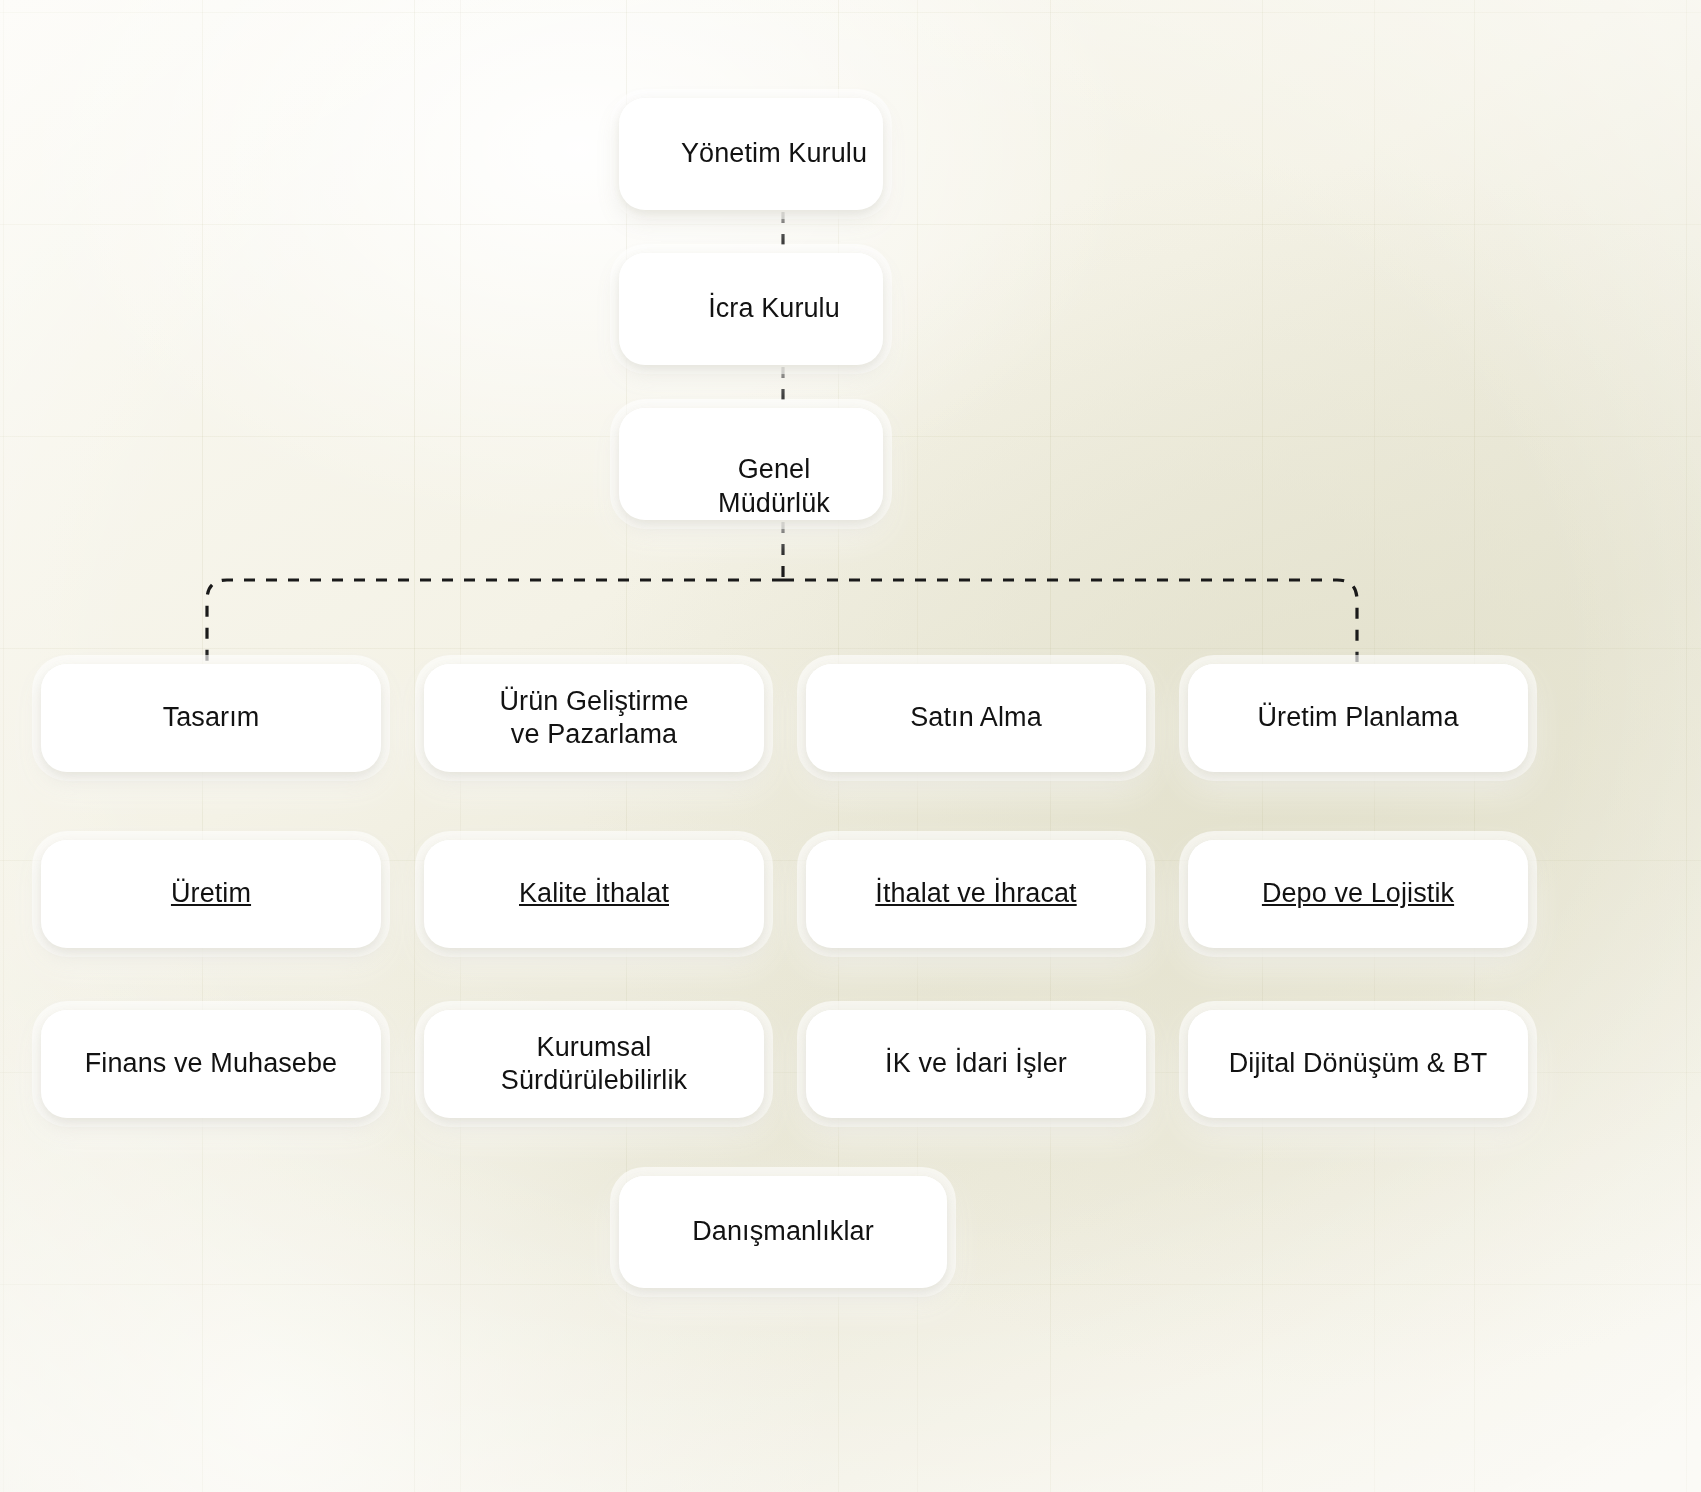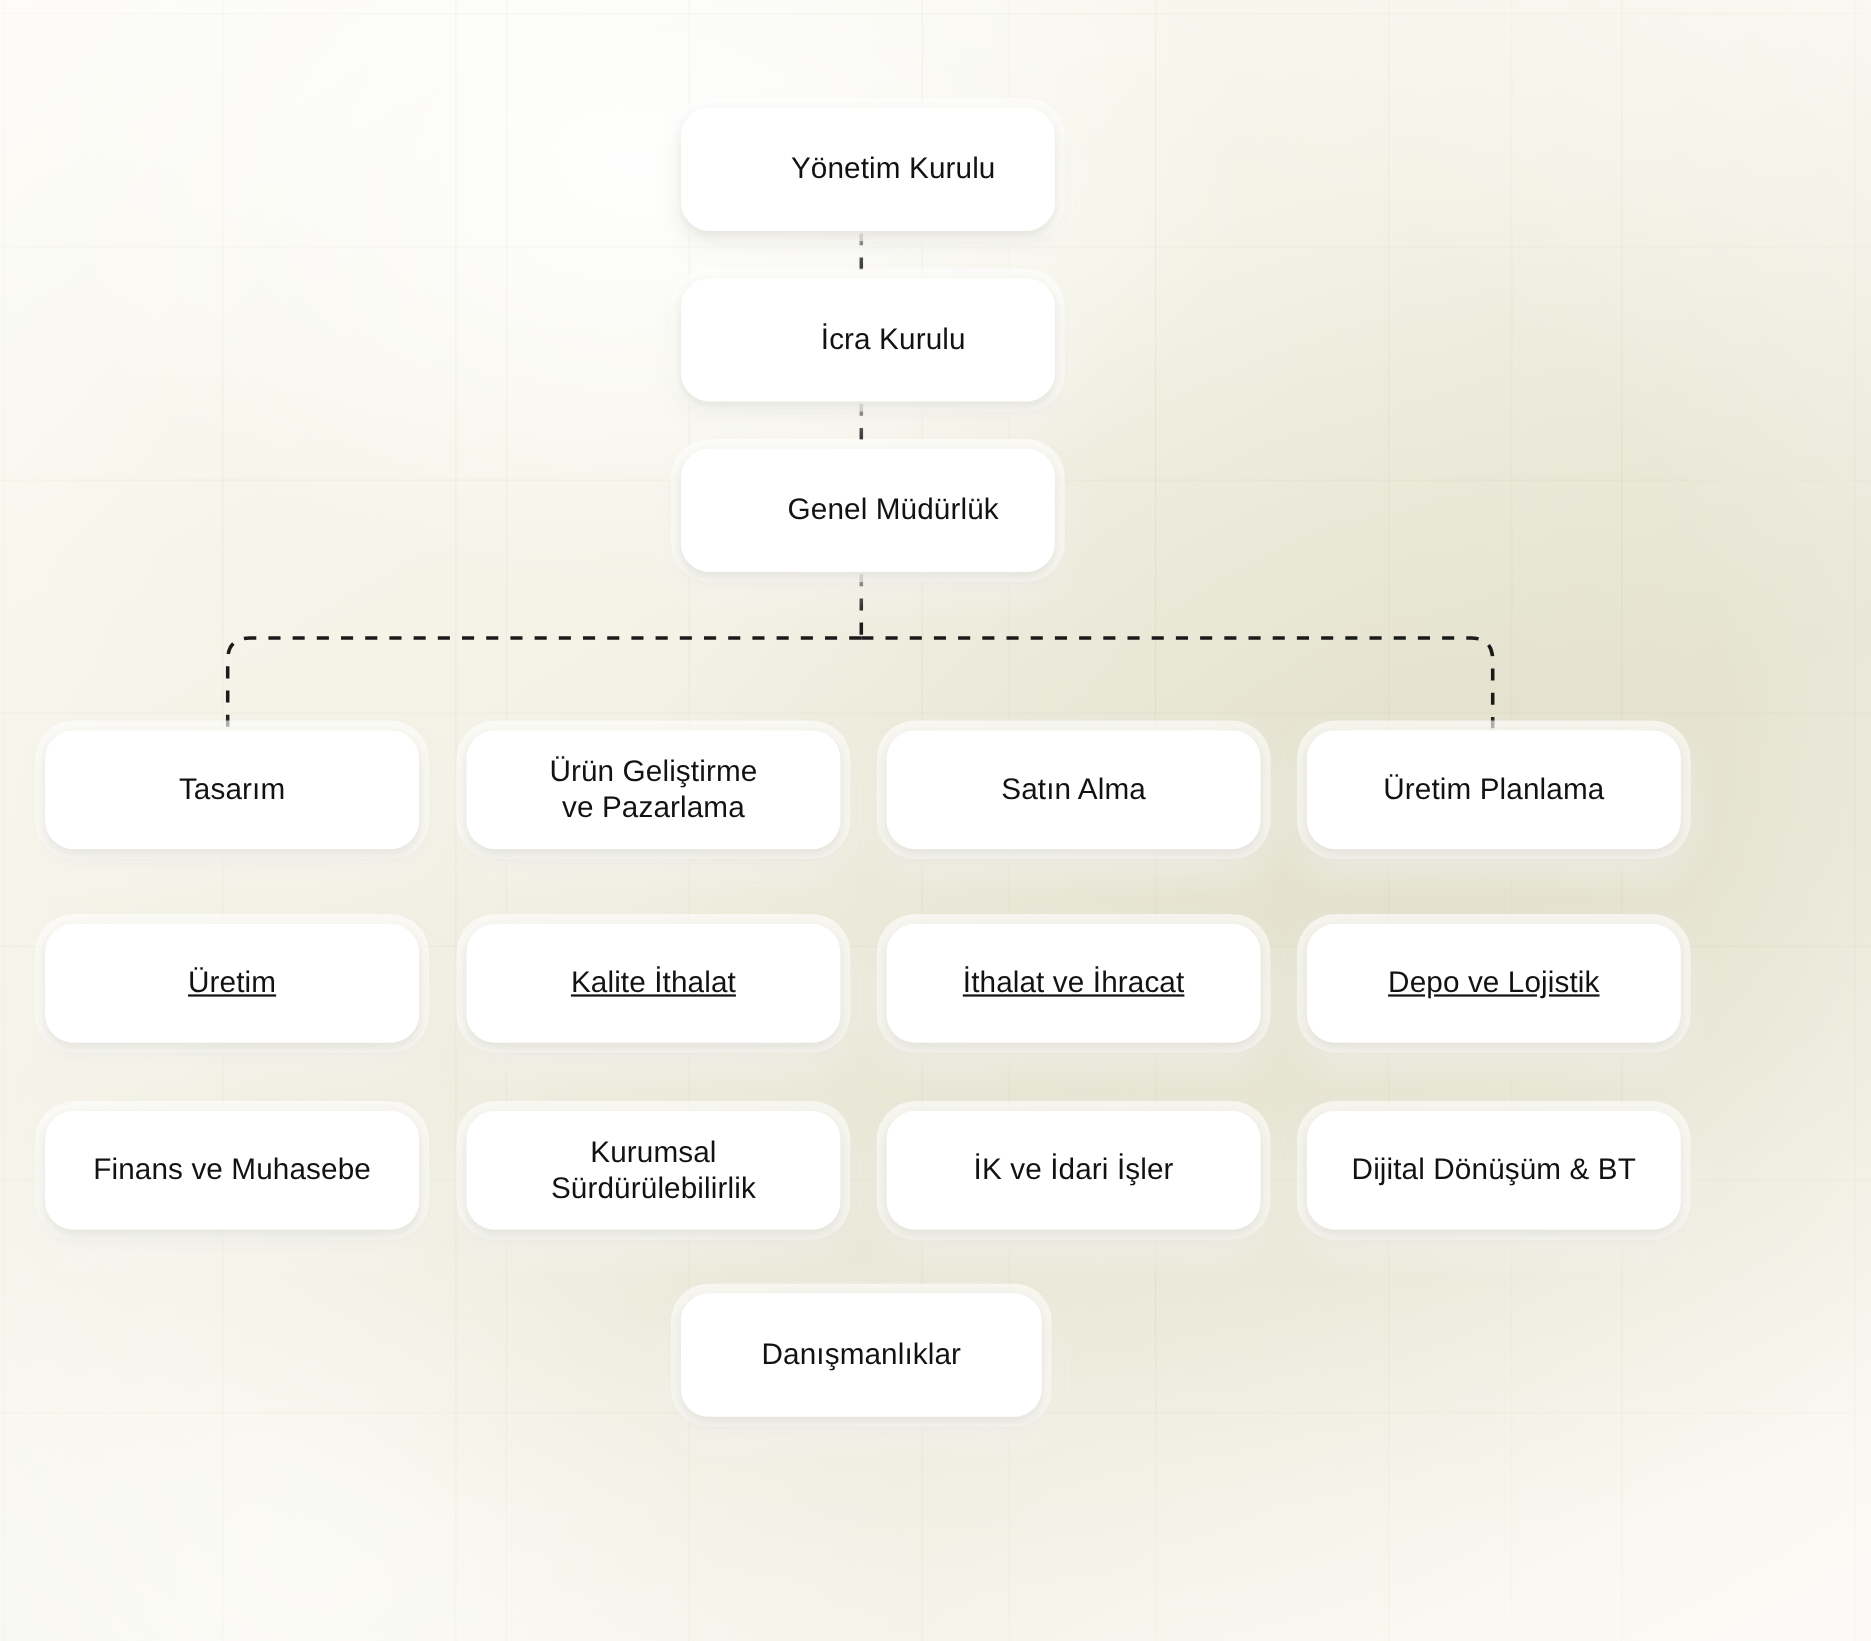--- a/index.html
+++ b/index.html
@@ -72,24 +72,24 @@
     box-shadow:
       0 10px 22px rgba(150,145,115,0.17),
       0 3px 8px rgba(150,145,115,0.10),
       0 0 0 9px rgba(255,255,255,0.62),
       0 14px 34px rgba(255,255,255,0.85),
       inset 0 1px 0 rgba(255,255,255,1);
   }
   .node .lbl { display:block; padding: 0 14px; white-space: pre-line; }
 
   
-  .n-top { left: 619px; width: 340px; height: 112px; padding-left: 46px; }
+  .n-top { left: 619px; width: 264px; height: 112px; padding-left: 46px; }
   #node-yonetim-kurulu  { top: 98px;  }
   #node-icra-kurulu     { top: 253px; }
-  #node-genel-mudurluk  { top: 408px; }
+  #node-genel-mudurluk  { top: 408px; align-items: flex-end; }
   #node-danismanliklar  { top: 1176px; left: 619px; width: 328px; height: 112px; border-radius: 25px; }
 
   
   .n-dept { width: 340px; height: 108px; }
   .col-1 { left: 41px; text-align: right; }
   .col-2 { left: 424px; }
   .col-3 { left: 806px; text-align: right; }
   .col-4 { left: 1188px; }
   .row-1 { top: 664px; }
   .row-2 { top: 840px; text-decoration: underline; }

